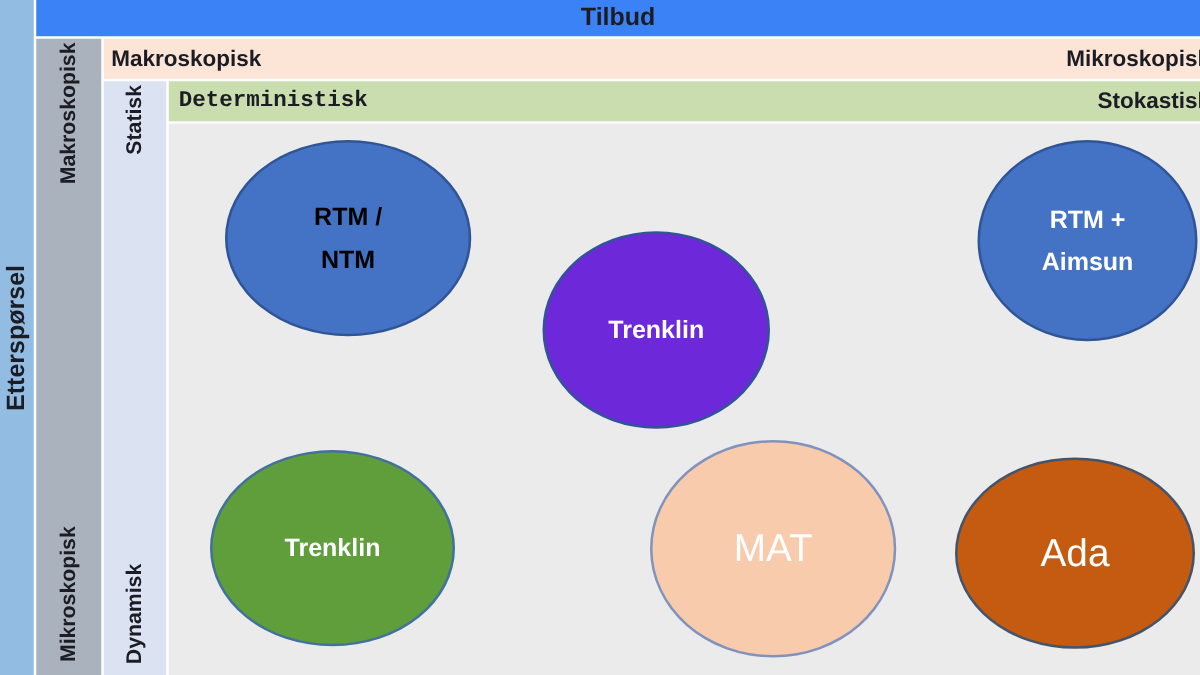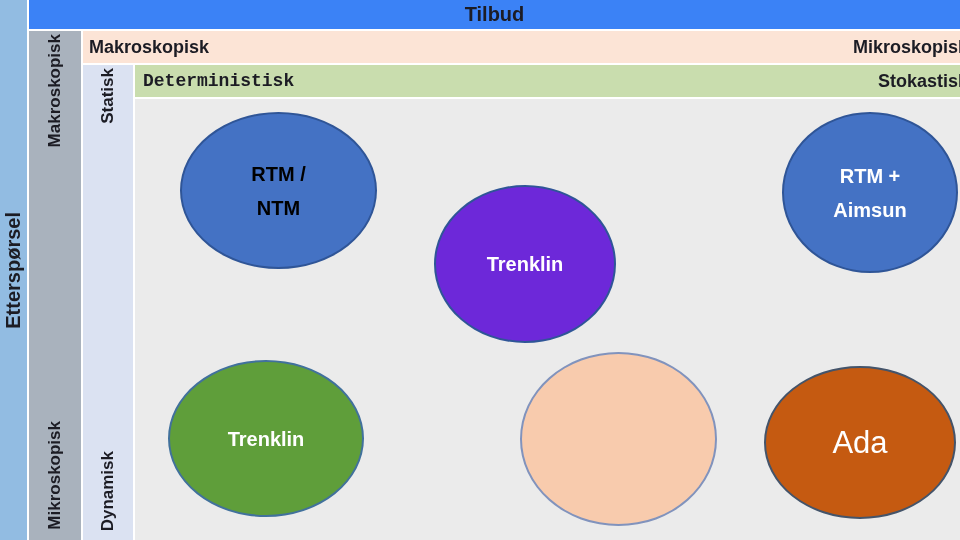--- a/index.html
+++ b/index.html
@@ -122,19 +122,20 @@
   <div class="ellipse" id="ellipse-rtm-aimsun" style="background-color: rgb(68, 114, 196); border-color: rgb(47, 85, 151); color: rgb(255, 255, 255);">
     <span class="eline">RTM +</span>
     <span class="eline">Aimsun</span>
   </div>
 
   <div class="ellipse" id="ellipse-intercity" style="background-color: rgb(95, 158, 58); border-color: rgb(65, 113, 156); color: rgb(255, 255, 255);">
     <span class="eline">Trenklin</span>
   </div>
 
   <div class="ellipse big" id="ellipse-matsim" style="background-color: rgb(248, 203, 173); border-color: rgb(129, 147, 189); color: rgb(255, 255, 255);">
+    <span class="eline">MAT</span>
   </div>
 
   <div class="ellipse big" id="ellipse-ada" style="background-color: rgb(197, 90, 17); border-color: rgb(68, 84, 106); color: rgb(255, 255, 255); text-align: right;">
     <span class="eline">Ada</span>
   </div>
 
 </div>
 
 </body></html>

